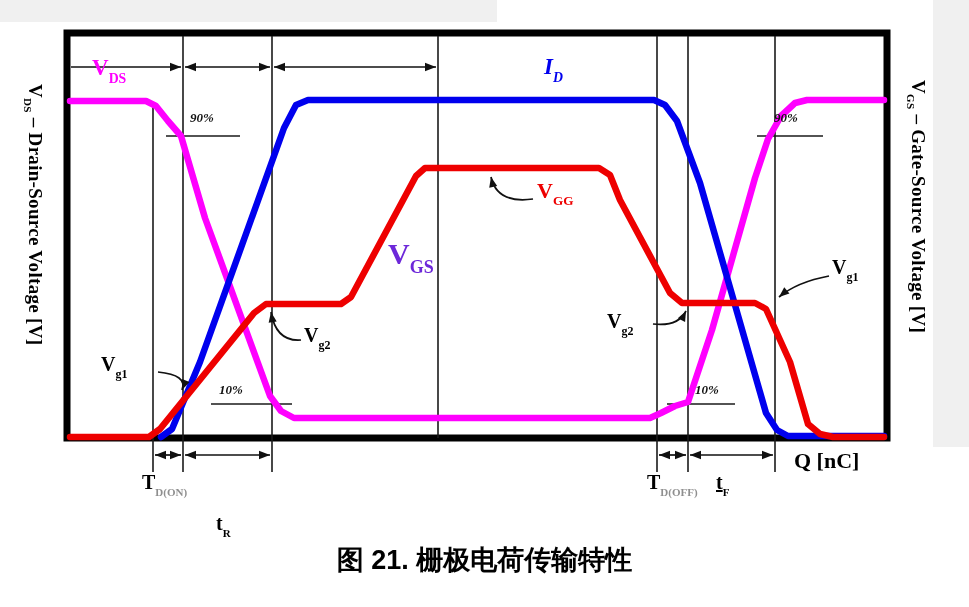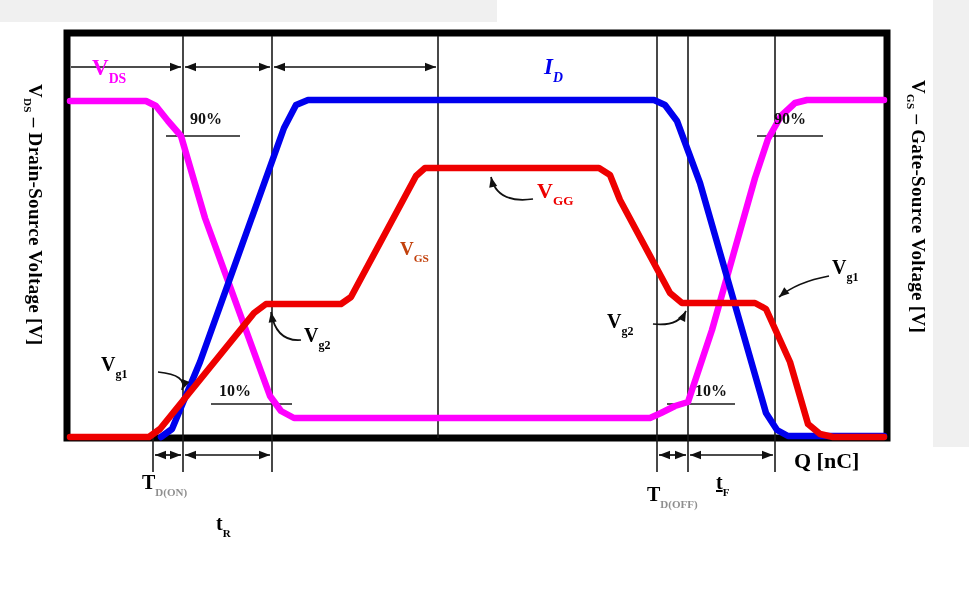--- a/index.html
+++ b/index.html
@@ -11,21 +11,21 @@
   .axis-label{position:absolute;white-space:nowrap;font-weight:bold;font-size:19px;color:#000;
               transform-origin:0 0;transform:rotate(90deg);letter-spacing:0.3px;}
   .axis-label sub{font-size:58%;font-weight:bold;}
   .axis-label.left{left:46px;top:84px;}
   .axis-label.right{left:929px;top:80px;}
   .q-label{position:absolute;left:794px;top:448px;font-weight:bold;font-size:22px;color:#000;}
   .caption{position:absolute;left:0;right:0;top:542px;text-align:center;
            font-family:"Liberation Sans",sans-serif;font-weight:bold;font-size:27px;color:#000;}
   .lbl{position:absolute;font-weight:bold;white-space:nowrap;line-height:1;}
   .lbl sub{font-size:60%;line-height:0;position:relative;top:2px;}
-  .pct{position:absolute;font-weight:bold;font-size:16px;color:#111;line-height:1;}
+  .pct{position:absolute;font-weight:bold;font-size:13px;color:#111;line-height:1;font-style:italic;}
   .tlbl{position:absolute;font-weight:bold;font-size:20px;color:#000;white-space:nowrap;line-height:1;}
   .tlbl sub{font-size:55%;line-height:0;position:relative;top:2px;}
 </style>
 </head>
 <body>
 
 <div class="stage">
   <div class="bg-top"></div>
   <div class="bg-right"></div>
 
@@ -79,29 +79,30 @@
 
   <div class="axis-label left"><span>V</span><sub>DS</sub><span> – Drain-Source Voltage [V]</span></div>
 
   <div class="axis-label right"><span>V</span><sub>GS</sub><span> – Gate-Source Voltage [V]</span></div>
 
   <div class="q-label">Q [nC]</div>
 
   <div id="labels">
       <div class="lbl" style="left: 92px; top: 56px; color: rgb(255, 0, 255); font-size: 23px;"><span>V</span><sub>DS</sub></div>
       <div class="lbl" style="left: 544px; top: 55px; color: rgb(0, 0, 238); font-size: 23px; font-style: italic;"><span>I</span><sub>D</sub></div>
-      <div class="lbl" style="left: 400px; top: 239px; color: #c2410c; font-size: 19px;"><span>V</span><sub>GS</sub></div>
+      <div class="lbl" style="left: 388px; top: 239px; color: #6d28d9; font-size: 30px;"><span>V</span><sub>GS</sub></div>
       <div class="lbl" style="left: 537px; top: 180px; color: rgb(238, 0, 0); font-size: 22px;"><span>V</span><sub>GG</sub></div>
       <div class="lbl" style="left: 101px; top: 354px; color: rgb(0, 0, 0); font-size: 20px;"><span>V</span><sub>g1</sub></div>
       <div class="lbl" style="left: 304px; top: 325px; color: rgb(0, 0, 0); font-size: 20px;"><span>V</span><sub>g2</sub></div>
       <div class="lbl" style="left: 607px; top: 311px; color: rgb(0, 0, 0); font-size: 20px;"><span>V</span><sub>g2</sub></div>
       <div class="lbl" style="left: 832px; top: 257px; color: rgb(0, 0, 0); font-size: 20px;"><span>V</span><sub>g1</sub></div>
       <div class="pct" style="left: 190px; top: 111px;">90%</div>
       <div class="pct" style="left: 219px; top: 383px;">10%</div>
       <div class="pct" style="left: 695px; top: 383px;">10%</div>
       <div class="pct" style="left: 774px; top: 111px;">90%</div>
       <div class="tlbl" style="left: 142px; top: 472px;"><span>T</span><sub style="color: rgb(143, 143, 143);">D(ON)</sub></div>
       <div class="tlbl" style="left: 216px; top: 472px; margin-top: 41px;"><span>t</span><sub style="color: rgb(0, 0, 0);">R</sub></div>
-      <div class="tlbl" style="left: 647px; top: 472px; margin-top: 12px;"><span>T</span><sub style="color: rgb(143, 143, 143);">D(OFF)</sub></div>
+      <div class="tlbl" style="left: 647px; top: 472px;"><span>T</span><sub style="color: rgb(143, 143, 143);">D(OFF)</sub></div>
       <div class="tlbl" style="left: 716px; top: 472px; text-decoration: underline;"><span>t</span><sub style="color: rgb(0, 0, 0);">F</sub></div>
     </div>
 
+  <div class="caption">图 21. 栅极电荷传输特性</div>
 </div>
 
 </body></html>

